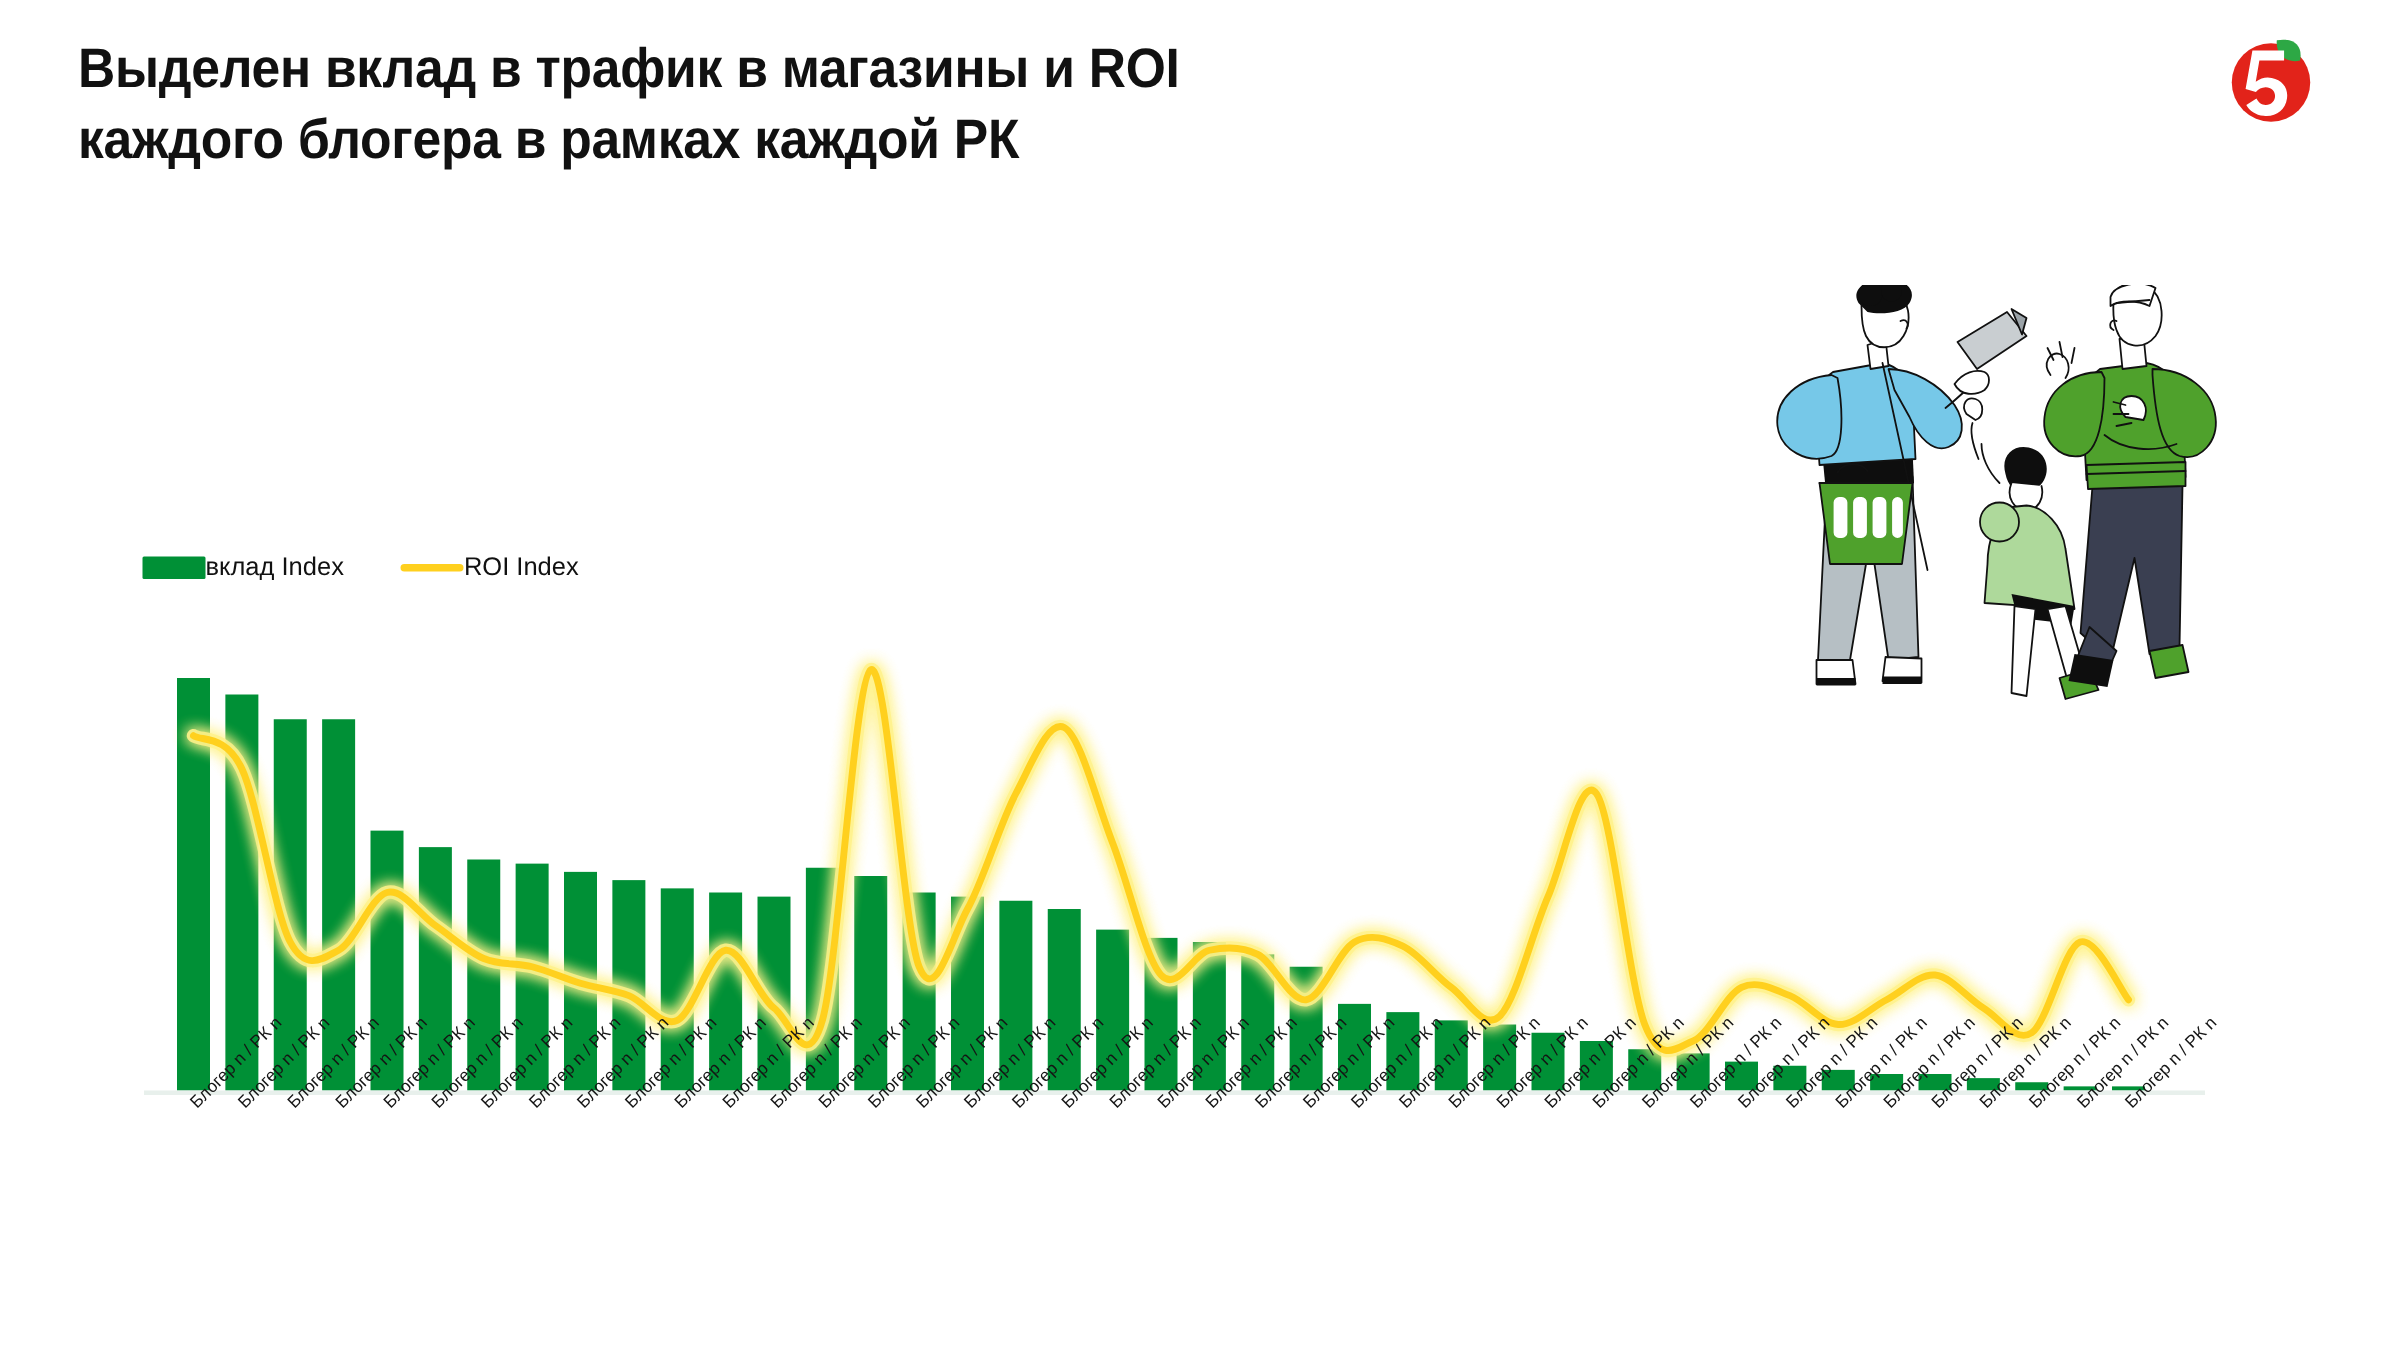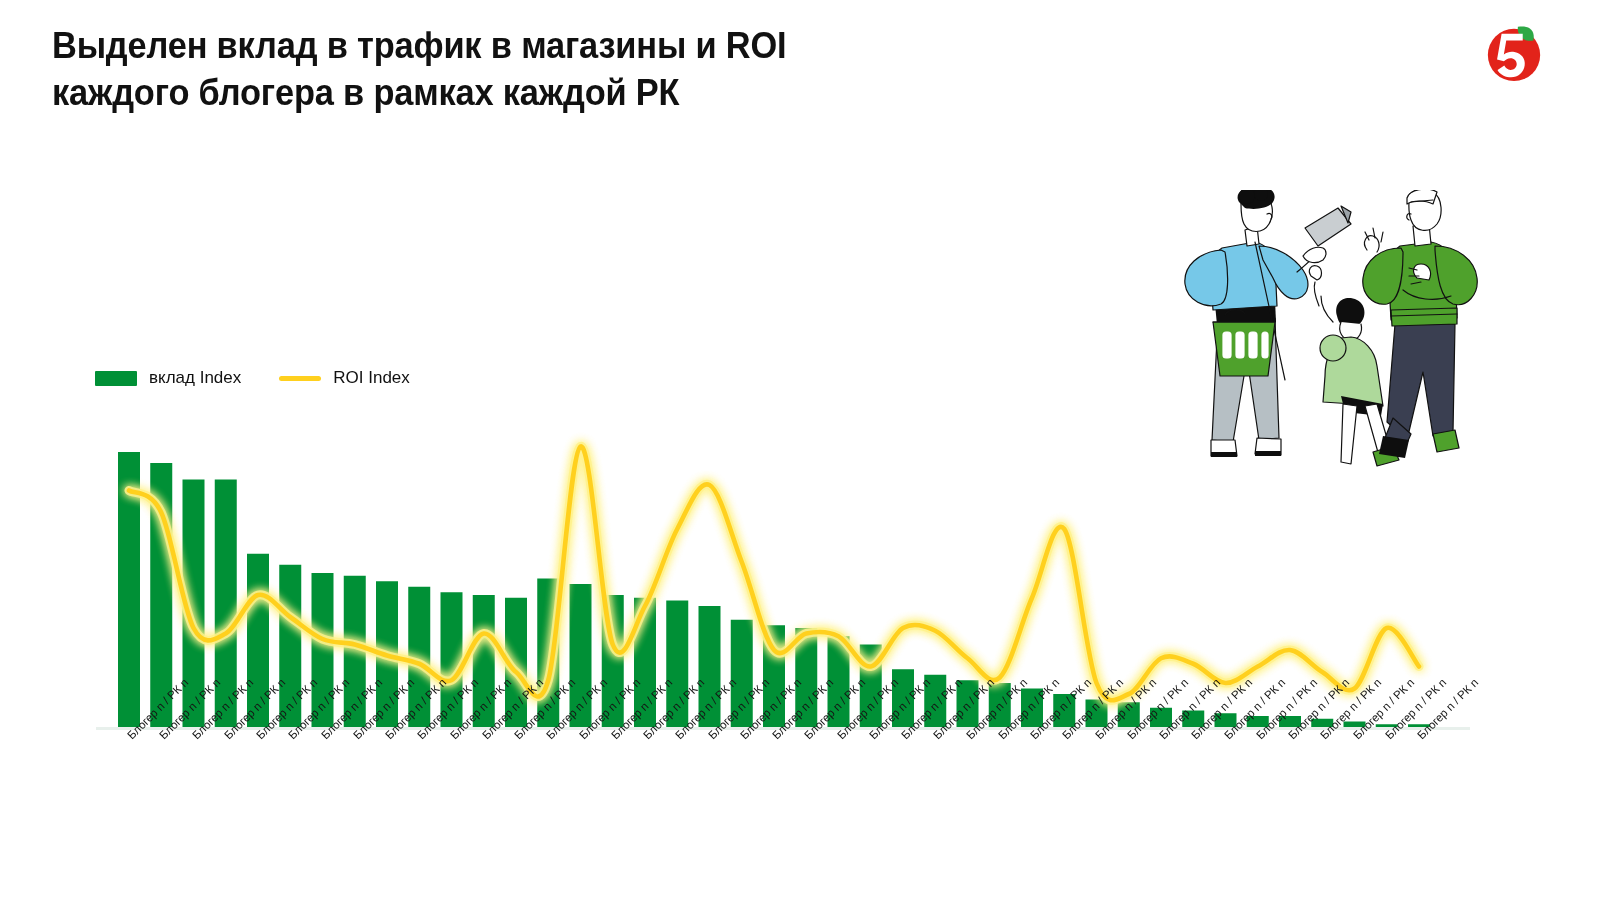--- a/index.html
+++ b/index.html
@@ -32,21 +32,21 @@
   .logo{position:absolute;right:55px;top:22px;width:62px;height:62px;}
 
   
   .illus{position:absolute;left:1155px;top:190px;width:345px;height:290px;}
 
   
   .legend{position:absolute;left:95px;top:368px;display:flex;align-items:center;gap:0;}
   .lg-item{display:flex;align-items:center;}
   .lg-swatch{width:42px;height:15px;background:#009036;border-radius:1px;}
   .lg-line{width:42px;height:5px;background:#FFD01E;border-radius:3px;}
-  .lg-label{font-size:17px;color:#111;margin-left:12px;white-space:nowrap;}
+  .lg-label{font-size:17px;color:#111;white-space:nowrap;}
   .lg-gap{width:38px;}
 
   
   .chart-area{position:absolute;left:0;top:0;width:1600px;height:900px;}
   svg.plot{position:absolute;left:0;top:0;}
 
   
   .xticks{position:absolute;left:0;top:733px;width:1600px;height:140px;}
   .xtick{
     position:absolute;

